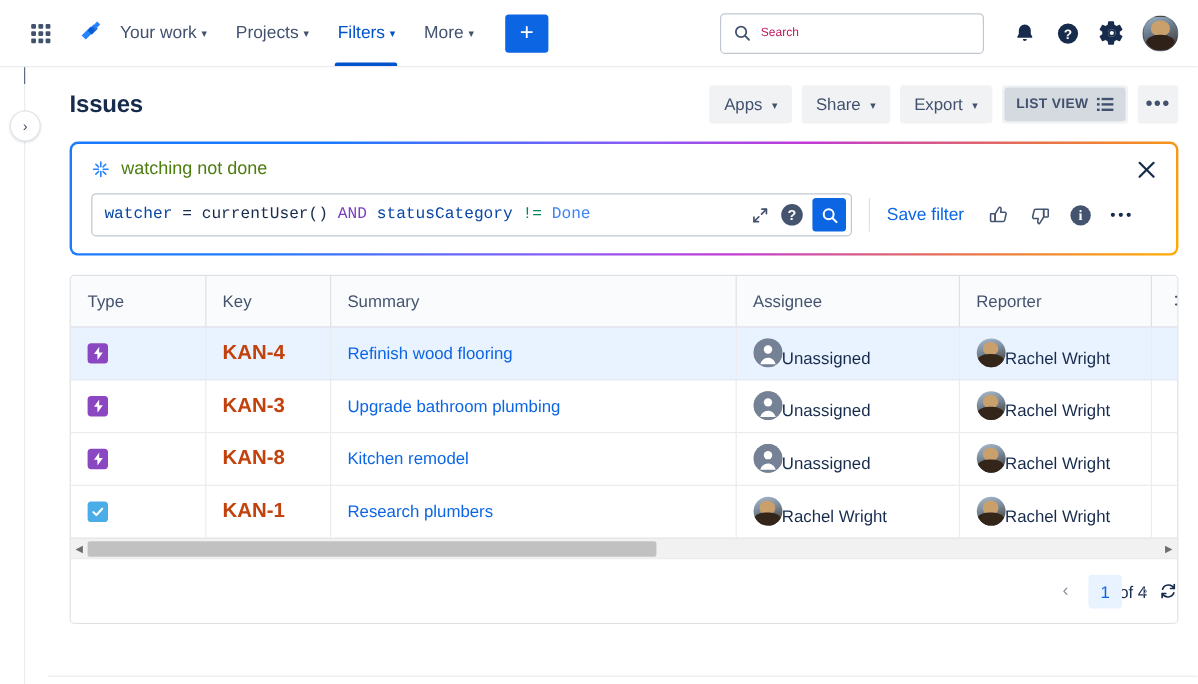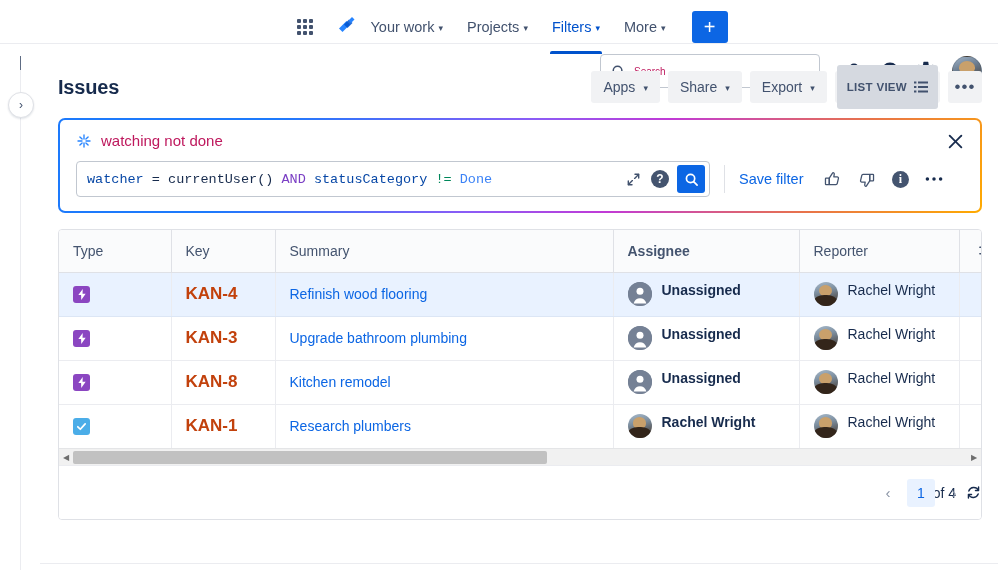--- a/index.html
+++ b/index.html
@@ -8,24 +8,24 @@
     width: 998px; height: 570px;
     background: #fff;
     font-family: "Liberation Sans", sans-serif;
     color: #172B4D;
     overflow: hidden;
   }
 
   
   .topnav {
     position: absolute; top: 0; left: 0;
-    width: 998px; height: 44px;
+    width: 998px; height: 56px;
     background: #fff;
     border-bottom: 1px solid #EBECF0;
-    display: flex; align-items: center; flex-direction: column;
+    display: flex; align-items: center;
   }
   .nav-left { display: flex; align-items: center; padding-left: 18px; }
   .appswitcher {
     width: 32px; height: 32px; display: flex; align-items: center;
     justify-content: center; border-radius: 3px; cursor: pointer;
   }
   .grid9 {
     width: 16px; height: 16px;
     display: grid; grid-template-columns: repeat(3, 4px);
     grid-template-rows: repeat(3, 4px); gap: 2px;
@@ -112,42 +112,42 @@
   .btn {
     height: 32px; padding: 0 12px; border-radius: 3px; background: #F1F2F4;
     color: #42526E; font-size: 14px; display: flex; align-items: center;
     gap: 8px; cursor: pointer; border: none; white-space: nowrap;
   }
   .viewgroup {
     display: flex; align-items: center; background: #F1F2F4; border-radius: 3px;
     height: 32px; padding: 2px; gap: 2px;
   }
   .viewbtn {
-    height: 44px; padding: 0 10px; display: flex; align-items: center; gap: 7px;
+    height: 28px; padding: 0 10px; display: flex; align-items: center; gap: 7px;
     font-size: 11.5px; font-weight: 700; letter-spacing: .3px; color: #42526E;
     border-radius: 3px; cursor: pointer; white-space: nowrap;
   }
   .viewbtn.selected { background: #D5D9E0; }
   .moreBtn {
     width: 34px; height: 32px; border-radius: 3px; background: #F1F2F4;
     display: flex; align-items: center; justify-content: center; cursor: pointer;
     color: #42526E; font-size: 17px; letter-spacing: 1px; line-height: 0;
   }
 
   
   .filterpanel-wrap {
     margin: 0 16px 0 18px; border-radius: 7px; padding: 2px;
     background: linear-gradient(125deg,#1D7AFC 0%, #1D7AFC 22%, #8B5CF6 48%, #C13AD6 62%, #E8734A 82%, #FFAB00 100%);
   }
   .filterpanel {
     background: #fff; border-radius: 5px; padding: 12px 14px 14px 16px;
     position: relative;
   }
   .fp-title-row { display: flex; align-items: center; gap: 9px; }
-  .fp-title { font-size: 15px; color: #be185d; }
+  .fp-title { font-size: 15px; color: #4d7c0f; }
   .fp-close {
     position: absolute; right: 12px; top: 8px; width: 26px; height: 26px;
     display: flex; align-items: center; justify-content: center; cursor: pointer;
     color: #172B4D; font-size: 20px; font-weight: 300; line-height: 0;
   }
   .jqlrow { display: flex; align-items: center; margin-top: 12px; gap: 0; }
   .jqlbox {
     flex: 0 0 auto; width: 634px; height: 36px; border: 1px solid #C1C7D0;
     border-radius: 4px; background: #fff; display: flex; align-items: center;
     padding: 0 4px 0 10px; gap: 6px;
@@ -206,34 +206,34 @@
     height: 44px; font-size: 14px; padding: 0 14px;
     border-bottom: 1px solid #EBECF0; border-right: 1px solid #EBECF0;
     vertical-align: middle; color: #172B4D;
   }
   tbody td:last-child { border-right: none; }
   tbody tr:first-child td { background: #E9F2FF; border-bottom-color:#DCE6F5; }
   tbody tr:last-child td { border-bottom: none; }
   .c-type { width: 112px; }
   .c-key  { width: 104px; }
   .c-sum  { width: 338px; }
-  .c-asg  { width: 186px; font-weight: bold; }
+  .c-asg  { width: 186px; }
   .c-rep  { width: 160px; }
   .c-cfg  { width: 56px; }
 
   .typeicon {
     width: 17px; height: 17px; border-radius: 3px; display: flex;
     align-items: center; justify-content: center; color: #fff; font-size: 11px;
     line-height: 1;
   }
   .t-epic { background: #8B46C1; }
   .t-task { background: #4BADE8; }
   .link { color: #0C66E4; cursor: pointer; }
   .keylink { color: #c2410c; font-weight: 600; font-size: 17px; cursor: pointer; }
-  .personcell { display: flex; align-items: flex-start; gap: 10px; }
+  .personcell { display: flex; align-items: flex-end; }
   .avat-blank {
     width: 24px; height: 24px; border-radius: 50%; background: #758195;
     display: flex; align-items: center; justify-content: center; flex: 0 0 auto;
   }
   .avat-photo {
     width: 24px; height: 24px; border-radius: 50%; flex: 0 0 auto;
     position: relative; overflow: hidden;
     background: linear-gradient(165deg,#A9BBCC 0%,#7D8FA0 38%,#3a2b1f 100%);
   }
   .avat-photo::before{

